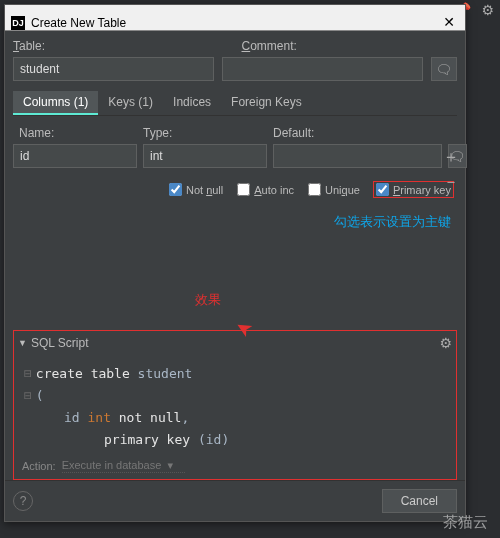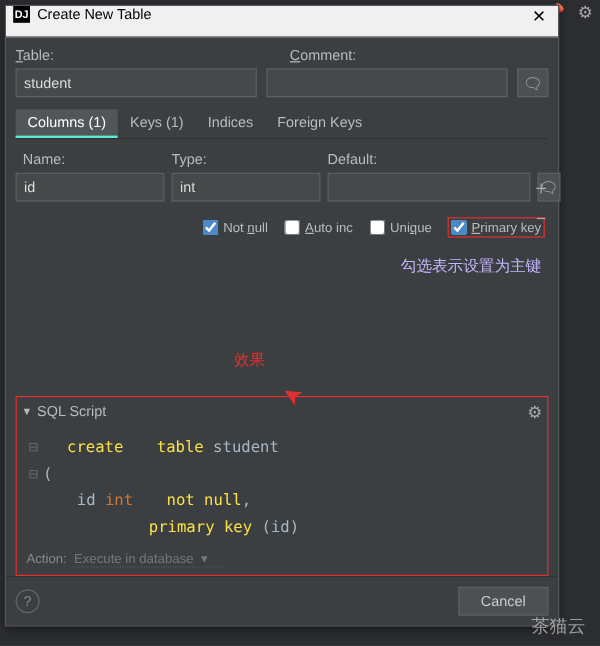--- a/index.html
+++ b/index.html
@@ -28,21 +28,21 @@
     width: 462px; height: 518px;
     background: #3c3f41;
     border: 1px solid #555;
     box-shadow: 0 2px 8px rgba(0,0,0,0.5);
     display: flex; flex-direction: column;
   }
   .titlebar {
     height: 26px;
     background: #f0f0f0;
     color: #000;
-    display: flex; align-items: flex-start;
+    display: flex; align-items: flex-end;
     padding: 0 6px;
     border-bottom: 1px solid #888;
   }
   .titlebar .app-icon {
     width: 14px; height: 14px;
     background: #000; color: #fff;
     font-size: 9px; font-weight: bold;
     display: inline-flex; align-items: center; justify-content: center;
     margin-right: 6px;
   }
@@ -115,21 +115,21 @@
     margin: 6px 4px 6px 0;
     align-items: center;
   }
   .chk { display: flex; align-items: center; gap: 4px; font-size: 11px; color: #bbbbbb; }
   .chk input { width: 13px; height: 13px; accent-color: #4a88c7; }
   .chk .u { text-decoration: underline; }
   .chk.pk { outline: 1px solid #e03030; padding: 1px 2px; }
   .red-anno1 {
     position: absolute;
     right: 14px; top: 182px;
-    color: #c4b5fd;
+    color: #0ea5e9;
     font-size: 13px;
     font-weight: 500;
   }
   .spacer { height: 44px; }
   .red-anno2 {
     position: absolute;
     left: 190px; top: 260px;
     color: #e03030;
     font-size: 13px;
     font-weight: 500;
@@ -155,21 +155,21 @@
   .script-header .tri { margin-right: 4px; font-size: 9px; }
   .script-header .sp { flex: 1; }
   .script-header .gear { color: #aaaaaa; font-size: 14px; cursor: pointer; }
   .code {
     padding: 8px 10px 4px 10px;
     font-family: Consolas, monospace;
     font-size: 13px;
     line-height: 1.7;
     color: #a9b7c6;
   }
-  .kw { color: #fde047; margin-left: 20px; }
+  .kw { color: #e5e5e5; }
   .ident { color: #a9b7c6; }
   .typecol { color: #cc7832; }
   .paren { color: #a9b7c6; }
   .gutter-bracket {
     color: #666;
     margin-right: 4px;
   }
   .action-row {
     display: flex; align-items: center;
     padding: 4px 8px 6px 8px;

